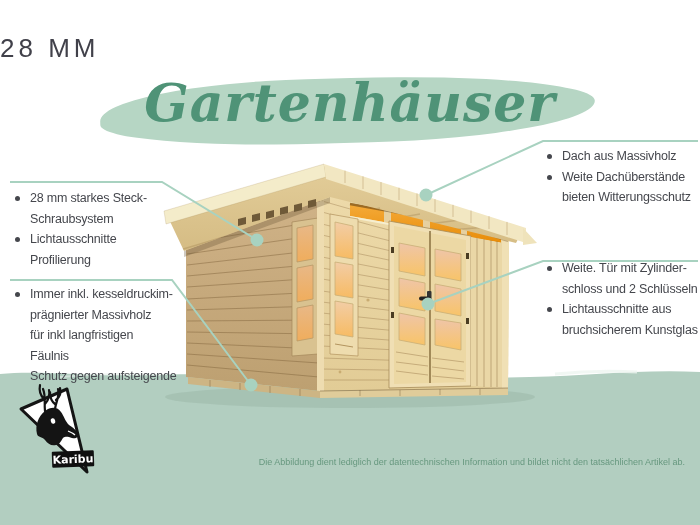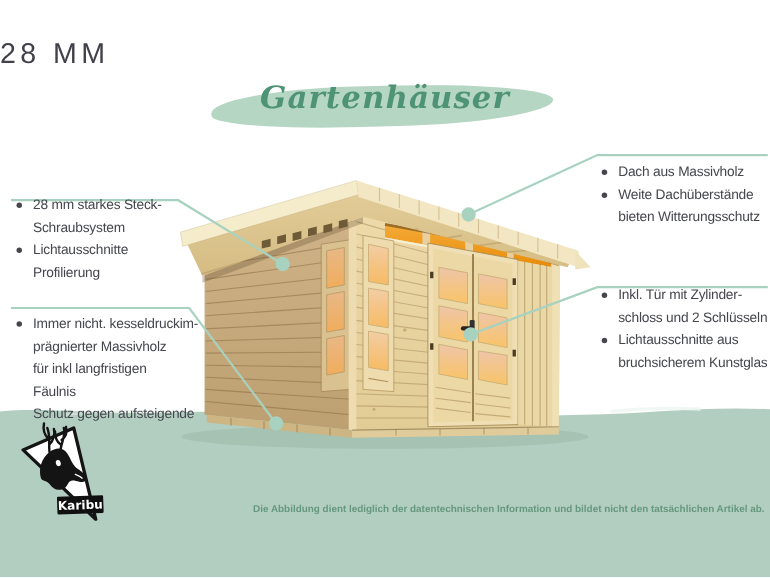--- a/index.html
+++ b/index.html
@@ -8,37 +8,37 @@
   .page svg{position:absolute;left:0;top:0;}
 
   
   .headline{position:absolute;top:33px;left:0;width:100%;
             font-size:26px;letter-spacing:4px;font-weight:400;color:#41414a;}
   .subtitle-wrap{position:absolute;top:68px;left:0;width:100%;text-align:center;}
   .brush{display:inline-block;position:relative;padding:4px 26px 10px;}
   .brush::before{content:"";position:absolute;inset:10px -14px 0px -18px;background:#b6d6c4;
             border-radius:46% 54% 50% 48% / 62% 50% 60% 42%;transform:rotate(-1.6deg);}
   .subtitle{position:relative;font-family:"DejaVu Serif",serif;font-style:italic;font-weight:700;
-            font-size:28px;color:#4f9377;letter-spacing:1px;}
+            font-size:52px;color:#4f9377;letter-spacing:1px;}
 
   
   .callout-text{position:absolute;color:#45474d;font-size:12.5px;line-height:20.5px;
             letter-spacing:-0.2px;}
   .bullet{display:flex;margin:0 0 0 0;}
   .dot{flex:0 0 auto;width:5px;height:5px;border-radius:50%;background:#45474d;
             margin:8px 10px 0 5px;}
   .line{display:block;white-space:nowrap;}
 
-  #callout-left-top{left:10px;top:176px;width:170px;}
+  #callout-left-top{left:10px;top:188px;width:170px;}
   #callout-left-bottom{left:10px;top:284px;width:180px;}
   #callout-right-top{left:542px;top:146px;width:158px;}
   #callout-right-bottom{left:542px;top:258px;width:158px;}
 
   
-  .disclaimer{position:absolute;right:5px;top:457px;font-size:9px;font-weight:bold;
+  .disclaimer{position:absolute;right:15px;top:457px;font-size:9px;font-weight:normal;
             color:#67987f;white-space:nowrap;}
 </style>
 </head>
 <body>
 
 <div class="page">
 
   <svg width="700" height="525" viewBox="0 0 700 525">
     <defs>
       <linearGradient id="gLeftWall" x1="0" y1="0" x2="0" y2="1">
@@ -218,21 +218,21 @@
         <span class="line">Lichtausschnitte</span>
         <span class="line">Profilierung</span>
       </span>
     </div>
   </div>
 
   <div class="callout-text" id="callout-left-bottom">
     <div class="bullet">
       <span class="dot"></span>
       <span class="lines">
-        <span class="line">Immer nicht. kesseldruckim-</span>
+        <span class="line">Immer inkl. kesseldruckim-</span>
         <span class="line">prägnierter Massivholz</span>
         <span class="line">für inkl langfristigen</span>
         <span class="line">Fäulnis</span>
         <span class="line">Schutz gegen aufsteigende</span>
       </span>
     </div>
   </div>
 
   <div class="callout-text" id="callout-right-top">
     <div class="bullet">
@@ -247,21 +247,21 @@
         <span class="line">Weite Dachüberstände</span>
         <span class="line">bieten Witterungsschutz</span>
       </span>
     </div>
   </div>
 
   <div class="callout-text" id="callout-right-bottom">
     <div class="bullet">
       <span class="dot"></span>
       <span class="lines">
-        <span class="line">Inkl. Tür mit Zylinder-</span>
+        <span class="line">Weite. Tür mit Zylinder-</span>
         <span class="line">schloss und 2 Schlüsseln</span>
       </span>
     </div>
     <div class="bullet">
       <span class="dot"></span>
       <span class="lines">
         <span class="line">Lichtausschnitte aus</span>
         <span class="line">bruchsicherem Kunstglas</span>
       </span>
     </div>

